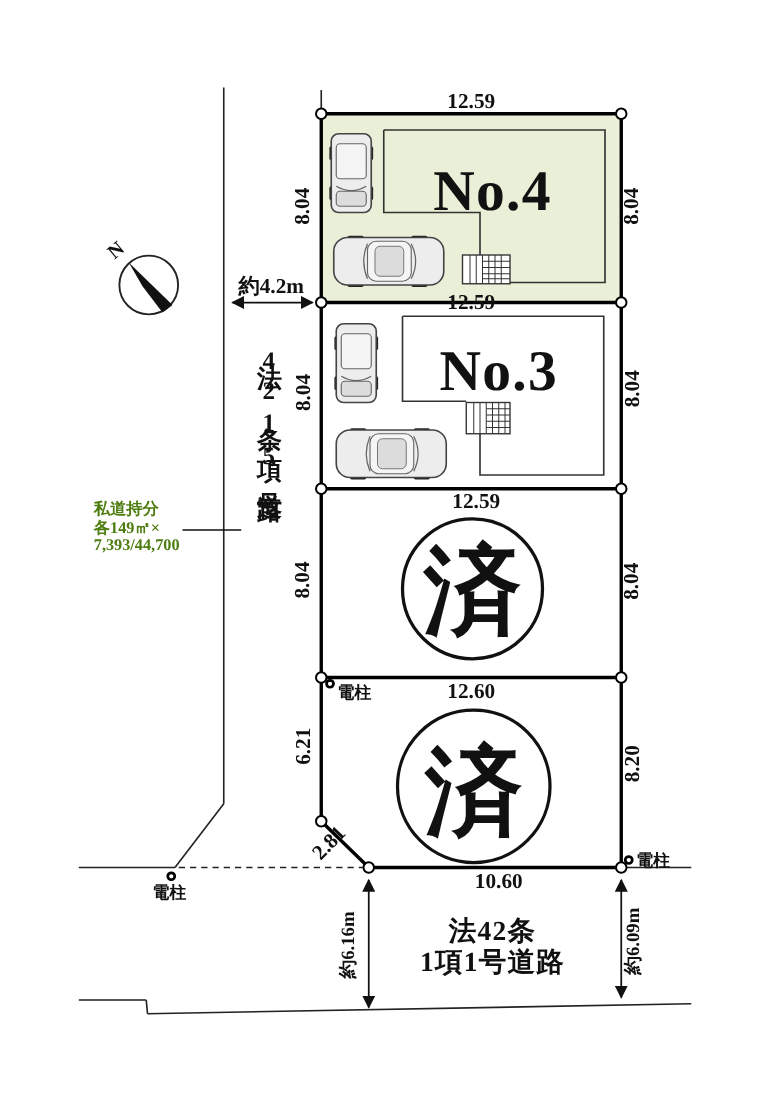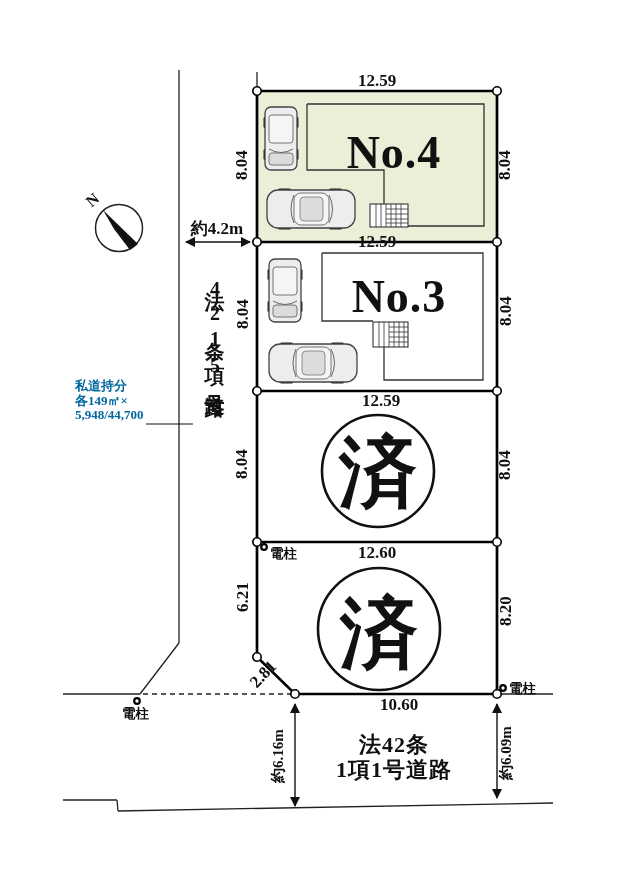--- a/index.html
+++ b/index.html
@@ -20,22 +20,22 @@
   .sold{font-size:78px;font-weight:600;}
   .pole{font-size:13.5px;font-weight:600;}
   .roadname-bottom{font-size:22px;font-weight:600;letter-spacing:1px;}
   #vroad{
     position:absolute;left:202px;top:276px;height:226px;
     writing-mode:vertical-rl;text-orientation:upright;
     font:600 20px "Liberation Serif", serif;
     letter-spacing:2px;color:#111;white-space:nowrap;
   }
   #sharenote{
-    position:absolute;left:75px;top:379px;
-    font:600 13px/1.12 "Liberation Serif", serif;color:#0369a1;
+    position:absolute;left:75px;top:400px;
+    font:600 13px/1.12 "Liberation Serif", serif;color:#4d7c0f;
     white-space:nowrap;
   }
 </style>
 </head>
 <body>
 
 <div id="canvas">
 
   <svg width="620" height="878" viewBox="0 0 620 878">
     <defs>
@@ -220,16 +220,16 @@
     <text class="roadname-bottom" x="394" y="777" text-anchor="middle">1項1号道路</text>
   </svg>
 
   
   <div id="vroad">法42条1項5号道路</div>
 
   
   <div id="sharenote">
     <div>私道持分</div>
     <div>各149㎡×</div>
-    <div>5,948/44,700</div>
+    <div>7,393/44,700</div>
   </div>
 
 </div>
 
 </body></html>

